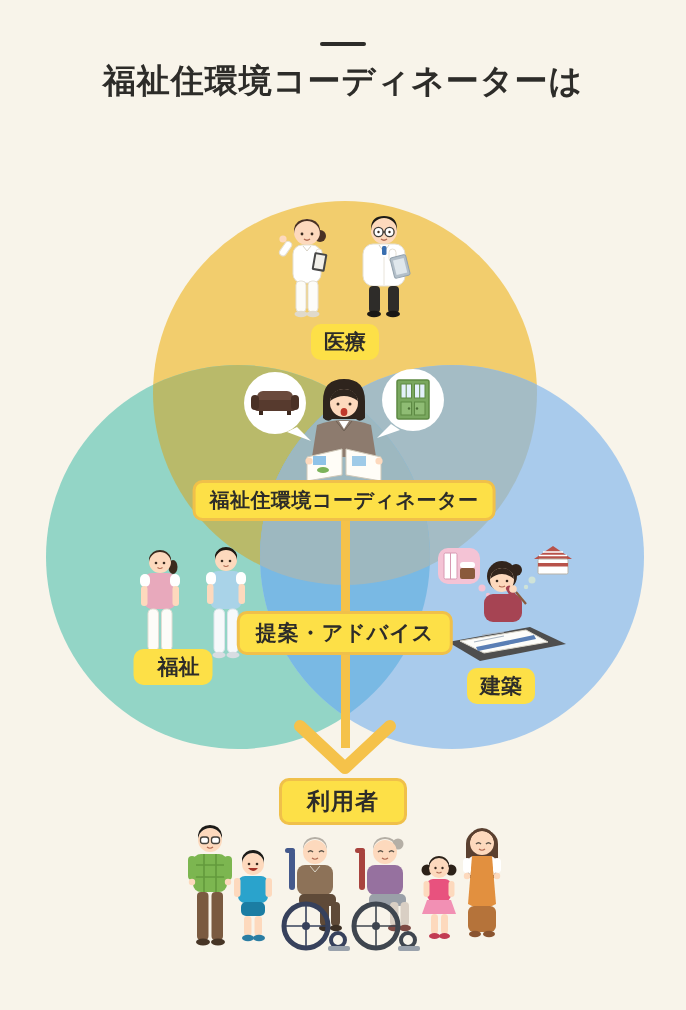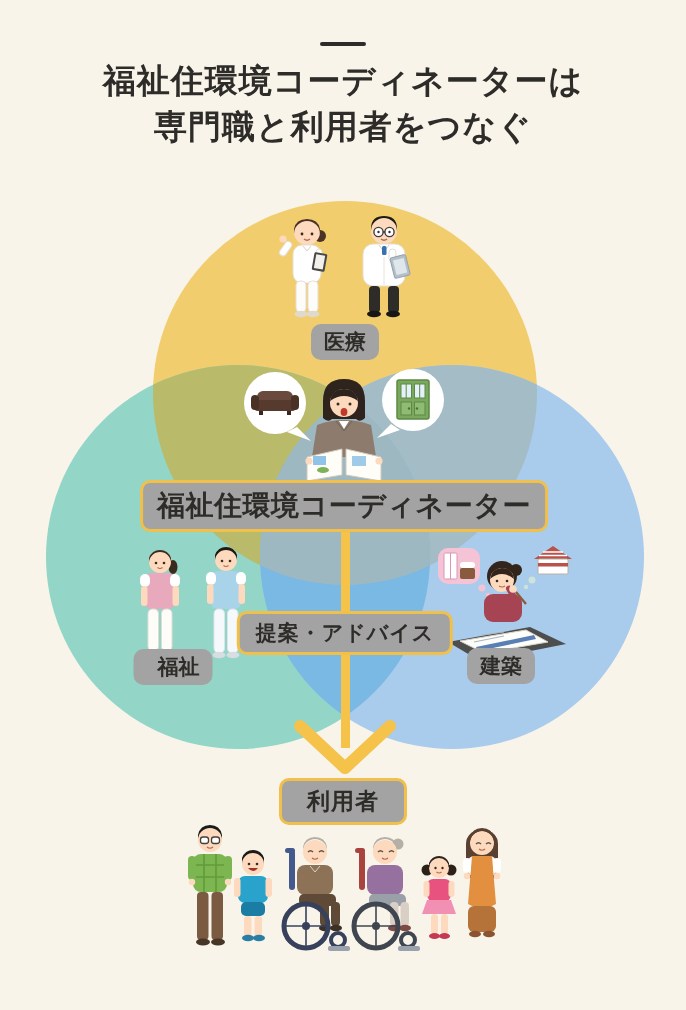--- a/index.html
+++ b/index.html
@@ -6,37 +6,36 @@
   body{font-family:"Liberation Sans","DejaVu Sans",sans-serif;}
   .page{position:relative;width:686px;height:1010px;background:#f8f4ea;overflow:hidden;}
 
   .divider{position:absolute;left:320px;top:42px;width:46px;height:4px;border-radius:2px;background:#2d2c29;}
   .title{position:absolute;left:0;top:58px;width:686px;text-align:center;
          font-size:33px;font-weight:bold;color:#2d2c29;line-height:1.38;letter-spacing:1px;}
 
   .venn-svg{position:absolute;left:0;top:0;}
   .illus{position:absolute;z-index:3;}
 
-  .pill{position:absolute;z-index:5;background:#a3a3a3;color:#2d2c29;font-weight:bold;
+  .pill{position:absolute;z-index:5;background:#fde047;color:#2d2c29;font-weight:bold;
         border-radius:10px;white-space:nowrap;transform:translateX(-50%);}
   .pill.plain{padding:4px 13px;font-size:21px;}
   .pill.bordered{border:3px solid #f0c04a;}
-  .pill.center-label{padding:4px 14px;font-size:28px;letter-spacing:0.5px;}
+  .pill.center-label{padding:4px 14px;font-size:20px;letter-spacing:0.5px;}
   .pill.flow-label{padding:5px 16px;font-size:21px;letter-spacing:1px;}
   .pill.target-label{padding:5px 25px;font-size:23px;letter-spacing:1px;}
 </style>
 </head>
 <body>
 
 <div class="page">
 
   <div class="divider"></div>
   <div class="title">
     <div>福祉住環境コーディネーターは</div>
-    <div>専門職と利用者をつなぐ</div>
   </div>
 
   <svg class="venn-svg" width="686" height="1010" viewBox="0 0 686 1010">
     <defs>
       <clipPath id="clipM">
           <circle cx="345" cy="393" r="192"></circle>
         </clipPath>
       <clipPath id="clipF">
           <circle cx="238" cy="557" r="192"></circle>
         </clipPath>
@@ -327,21 +326,21 @@
       <ellipse cx="309" cy="132" rx="6" ry="3.2" fill="#8a5430"></ellipse>
     </g>
   </svg>
 
   <div class="pill plain" style="left:345px;top:324px;">
     <span>医療</span>
   </div>
   <div class="pill plain" style="left:173px;top:649px;padding-left:24px;">
     <span>福祉</span>
   </div>
-  <div class="pill plain" style="left:501px;top:648px;text-align:center;">
+  <div class="pill plain" style="left:501px;top:668px;text-align:center;">
     <span>建築</span>
   </div>
   <div class="pill bordered center-label" style="left:344px;top:480px;">
     <span>福祉住環境コーディネーター</span>
   </div>
   <div class="pill bordered flow-label" style="left:345px;top:611px;font-family:Liberation Mono, monospace;">
     <span>提案・アドバイス</span>
   </div>
   <div class="pill bordered target-label" style="left:343px;top:778px;">
     <span>利用者</span>

